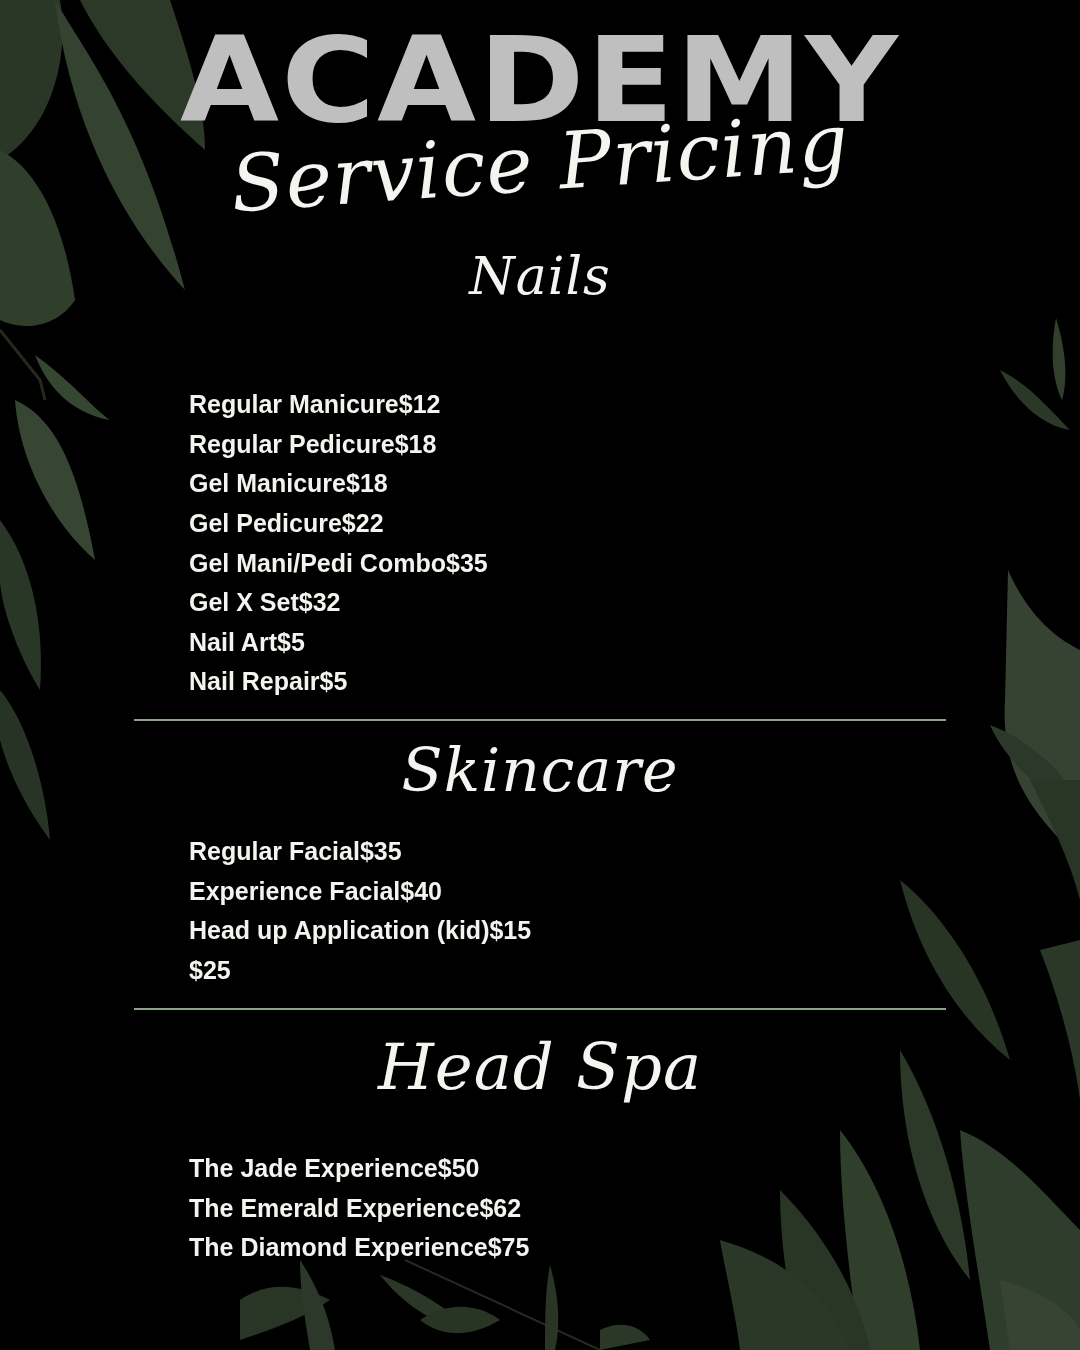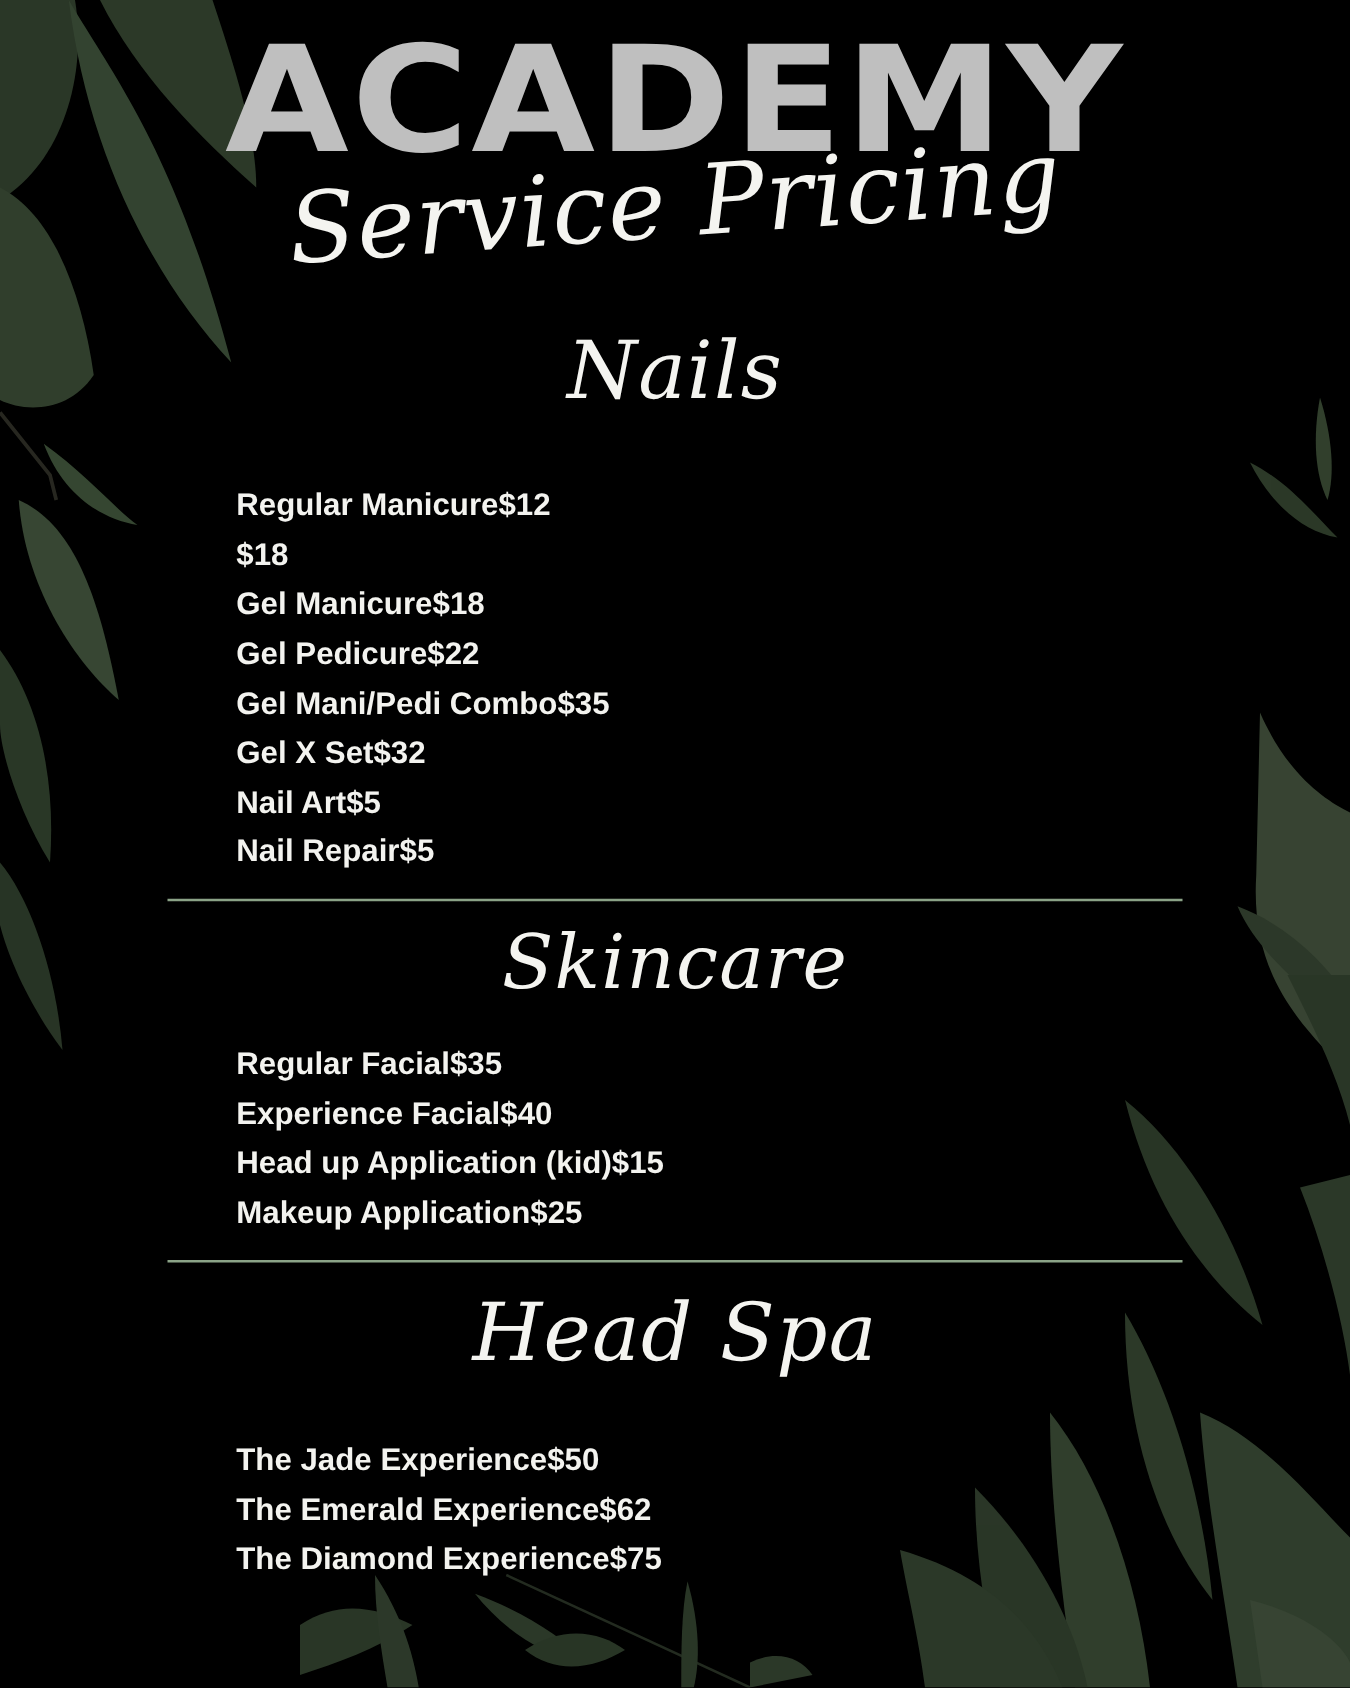--- a/index.html
+++ b/index.html
@@ -5,21 +5,21 @@
   html, body { margin: 0; padding: 0; }
   body { width: 1080px; height: 1350px; background: #000; overflow: hidden; position: relative;
          font-family: "Liberation Sans", sans-serif; color: #f3f3ef; }
   .leaves { position: absolute; inset: 0; z-index: 0; }
   .title { position: absolute; top: 22px; left: 0; width: 1080px; text-align: center;
            font-family: "DejaVu Sans", sans-serif; font-weight: bold; font-size: 128px; letter-spacing: 2px;
            color: #bfbfbf; line-height: 1; transform: scaleY(0.92); transform-origin: top; z-index: 1; }
   .script { font-family: "DejaVu Serif", serif; font-style: italic; color: #f4f4f0; text-align: center;
             position: absolute; left: 0; width: 1080px; z-index: 2; font-weight: normal; letter-spacing: 1px; }
   .subtitle { top: 118px; font-size: 78px; transform: rotate(-4deg); }
-  .h-nails { top: 260px; font-size: 64px; }
+  .h-nails { top: 246px; font-size: 52px; }
   .h-skin { top: 735px; font-size: 60px; }
   .h-spa { top: 1030px; font-size: 64px; }
   .list { position: absolute; left: 189px; width: 680px; z-index: 2; }
   .row { display: flex; justify-content: flex-start; height: 39.6px; align-items: center;
          font-size: 25px; font-weight: bold; }
   .row .price { width: 60px; text-align: left; }
   .divider { position: absolute; left: 134px; width: 812px; height: 2px; background: #8ba387; z-index: 2; }
 </style>
 </head>
 <body>
@@ -64,20 +64,21 @@
 <div class="title">ACADEMY</div>
 <div class="script subtitle">Service Pricing</div>
 
 <div class="script h-nails">Nails</div>
 <div class="list" style="top:385px;">
   <div class="row">
       <span>Regular Manicure</span>
       <span class="price">$12</span>
     </div>
   <div class="row">
+      <span>Regular Pedicure</span>
       <span class="price">$18</span>
     </div>
   <div class="row">
       <span>Gel Manicure</span>
       <span class="price">$18</span>
     </div>
   <div class="row">
       <span>Gel Pedicure</span>
       <span class="price">$22</span>
     </div>
@@ -109,21 +110,20 @@
     </div>
   <div class="row">
       <span>Experience Facial</span>
       <span class="price">$40</span>
     </div>
   <div class="row">
       <span>Head up Application (kid)</span>
       <span class="price">$15</span>
     </div>
   <div class="row">
-      <span>Makeup Application</span>
       <span class="price">$25</span>
     </div>
 </div>
 
 <div class="divider" style="top:1008px;"></div>
 
 <div class="script h-spa">Head Spa</div>
 <div class="list" style="top:1149px;">
   <div class="row">
       <span>The Jade Experience</span>

